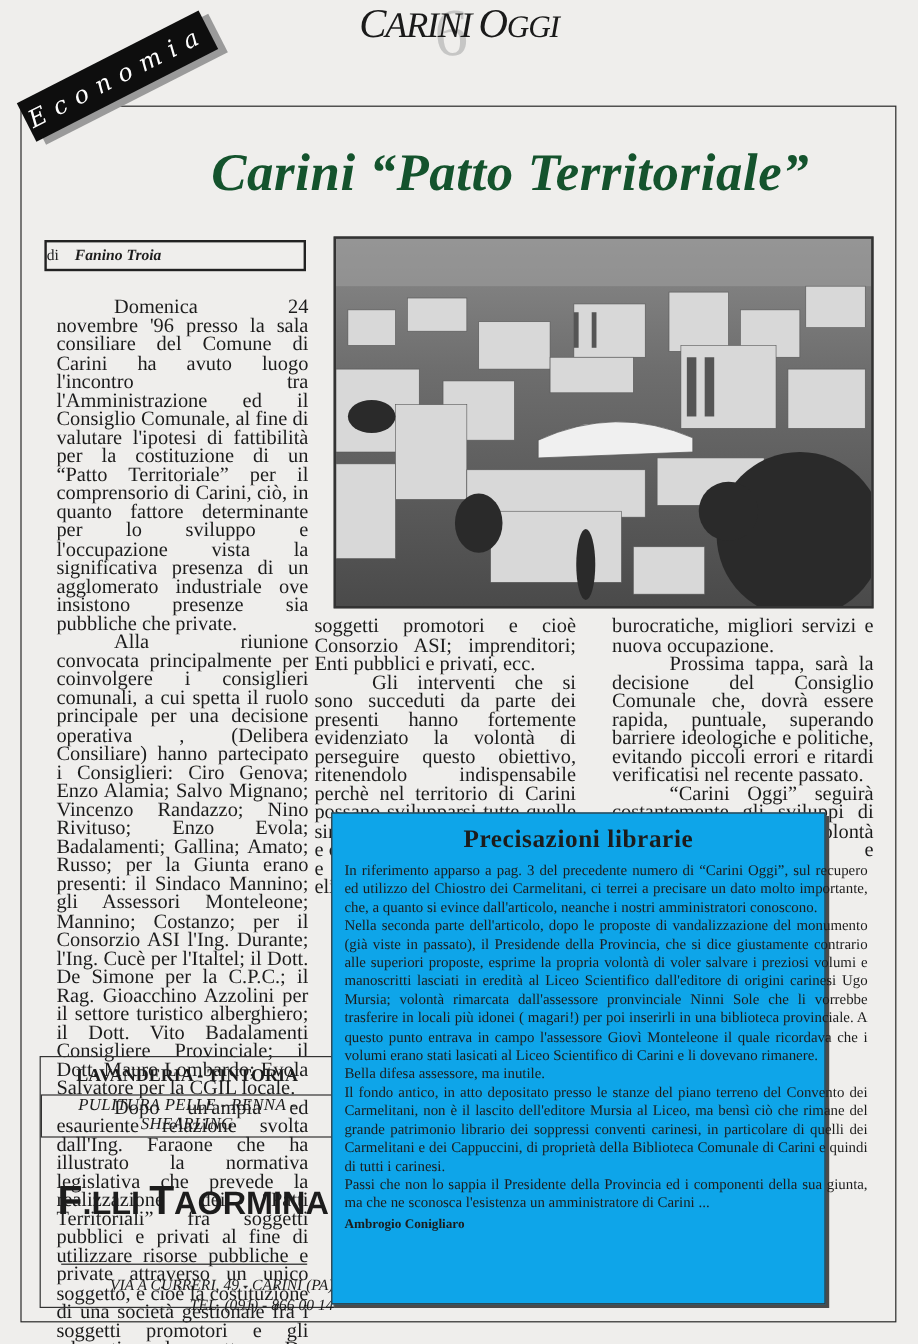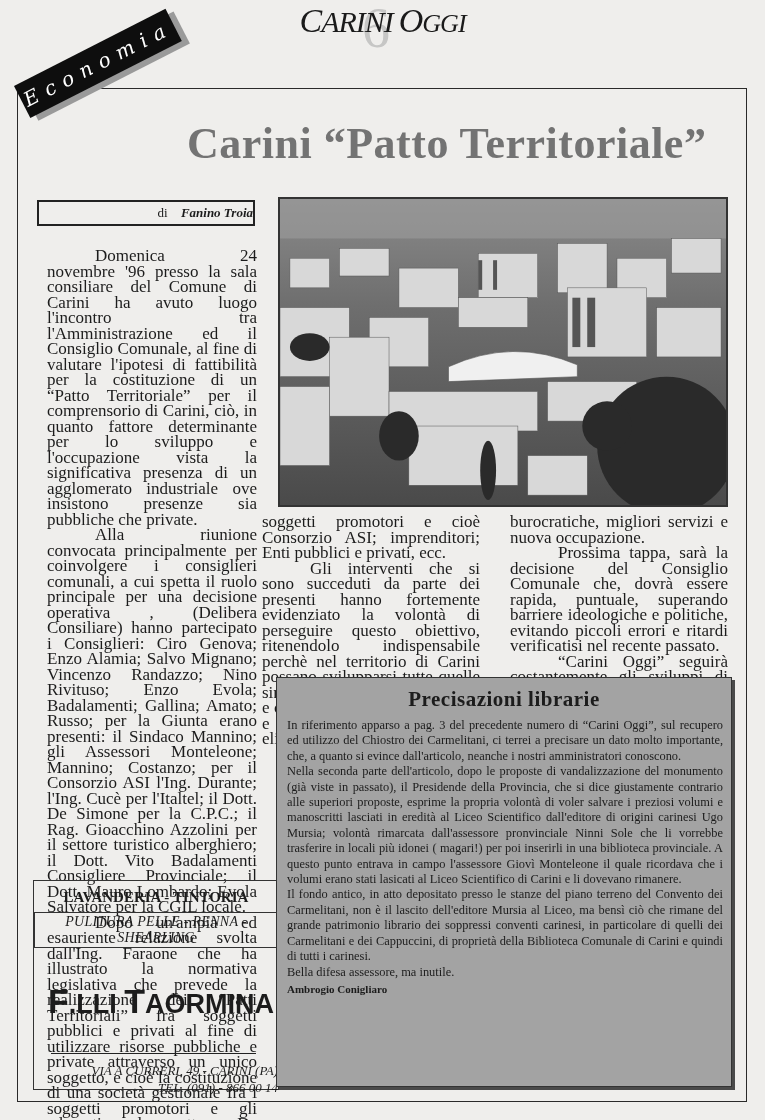--- a/index.html
+++ b/index.html
@@ -31,28 +31,28 @@
   }
   .section-tag .shadow {
     position:absolute; left:6px; top:6px; width:170px; height:36px; background:#9a9a9a;
   }
   .section-tag .label {
     position:absolute; left:0; top:0; width:170px; height:36px; background:#0e0e0e; color:#fff;
     font-family:"DejaVu Serif", serif; font-style:italic; font-size:20px; letter-spacing:8px;
     line-height:36px; text-align:center;
   }
   .headline {
-    position:absolute; left:187px; top:118px; width:560px;
-    font-family:"Liberation Serif", serif; font-weight:bold;
-    font-size:44px; letter-spacing:0.5px; color:#737373;
+    position:absolute; left:176px; top:118px; width:560px;
+    font-family:"Liberation Serif", serif; font-style:italic; font-weight:bold;
+    font-size:44px; letter-spacing:0.5px; color:#14532d;
   }
   .byline {
     position:absolute; left:37px; top:200px; width:218px; height:26px;
     border:2px solid #222; box-sizing:border-box;
-    font-size:13px; line-height:22px; text-align:right;
+    font-size:13px; line-height:22px; text-align:left;
   }
   .byline .author { font-style:italic; font-weight:bold; margin-left:10px; }
   .photo {
     position:absolute; left:278px; top:197px; width:450px; height:310px;
     border:2px solid #333; box-sizing:border-box; background:#777; overflow:hidden;
   }
   .photo svg { width:100%; height:100%; display:block; }
   .col {
     position:absolute; font-size:17px; line-height:15.5px; text-align:justify;
     font-family:Liberation Serif, serif;
@@ -72,22 +72,22 @@
     padding:1px 6px; margin-top:6px; letter-spacing:.3px;
   }
   .ad .brand {
     font-family:"Liberation Sans", sans-serif; font-weight:bold; font-size:27px;
     margin-top:34px; letter-spacing:0px; text-align:left; padding-left:14px;
   }
   .ad .brand .cap { font-size:34px; }
   .ad .rule { border-top:1.5px solid #222; margin:32px 22px 0 17px; }
   .ad .addr { text-align:right; padding-left:18px; font-style:italic; font-size:13px; line-height:17px; margin-top:8px; }
   .box {
-    position:absolute; left:276px; top:677px; width:456px; height:410px;
-    border:1.5px solid #333; box-sizing:border-box; background:#a3a3a3;
+    position:absolute; left:276px; top:677px; width:412px; height:410px;
+    border:1.5px solid #333; box-sizing:border-box; background:#0ea5e9;
     box-shadow:3px 3px 0 #4a4a4a;
   }
   .box .title {
     font-weight:bold; font-size:21px; text-align:center; margin-top:9px; letter-spacing:.5px;
   }
   .box .body {
     position:absolute; left:10px; top:40px; width:436px;
     font-size:12.4px; line-height:15.4px; text-align:justify;
   }
   .box .body p { margin:0; }
@@ -189,17 +189,18 @@
     <div>VIA A CURRERI, 49 - CARINI (PA)</div>
     <div>TEL. (091) - 866 00 14</div>
   </div>
 </div>
 
 <div class="box">
   <div class="title">Precisazioni librarie</div>
   <div class="body">
     <p>In riferimento apparso a pag. 3 del precedente numero di “Carini Oggi”, sul recupero ed utilizzo del Chiostro dei Carmelitani, ci terrei a precisare un dato molto importante, che, a quanto si evince dall'articolo, neanche i nostri amministratori  conoscono.</p>
     <p>Nella seconda parte dell'articolo, dopo le proposte di vandalizzazione del monumento (già viste in passato), il Presidende della Provincia, che si dice giustamente contrario alle superiori proposte, esprime la propria volontà di voler salvare i preziosi volumi e manoscritti lasciati in eredità al Liceo Scientifico dall'editore di origini carinesi Ugo Mursia; volontà rimarcata dall'assessore pronvinciale Ninni Sole che li vorrebbe trasferire in locali più idonei ( magari!) per poi inserirli in una biblioteca provinciale. A questo punto entrava in campo l'assessore Giovì Monteleone il quale ricordava che i volumi erano stati lasicati al Liceo Scientifico di Carini e li dovevano rimanere.</p>
+    <p>Bella difesa assessore, ma inutile.</p>
     <p>Il fondo antico, in atto depositato presso le stanze del piano terreno del Convento dei Carmelitani, non è il lascito dell'editore Mursia al Liceo, ma bensì ciò che rimane del grande patrimonio librario dei soppressi conventi carinesi, in particolare di quelli dei Carmelitani e dei Cappuccini, di proprietà della Biblioteca Comunale di Carini e quindi di tutti i carinesi.</p>
-    <p>Bella difesa assessore, ma inutile.</p>
+    <p>Passi che non lo sappia il Presidente della Provincia ed i componenti della sua giunta, ma che ne sconosca l'esistenza un amministratore di Carini ...</p>
     <div class="sign">Ambrogio Conigliaro</div>
   </div>
 </div>
 
 </body></html>

